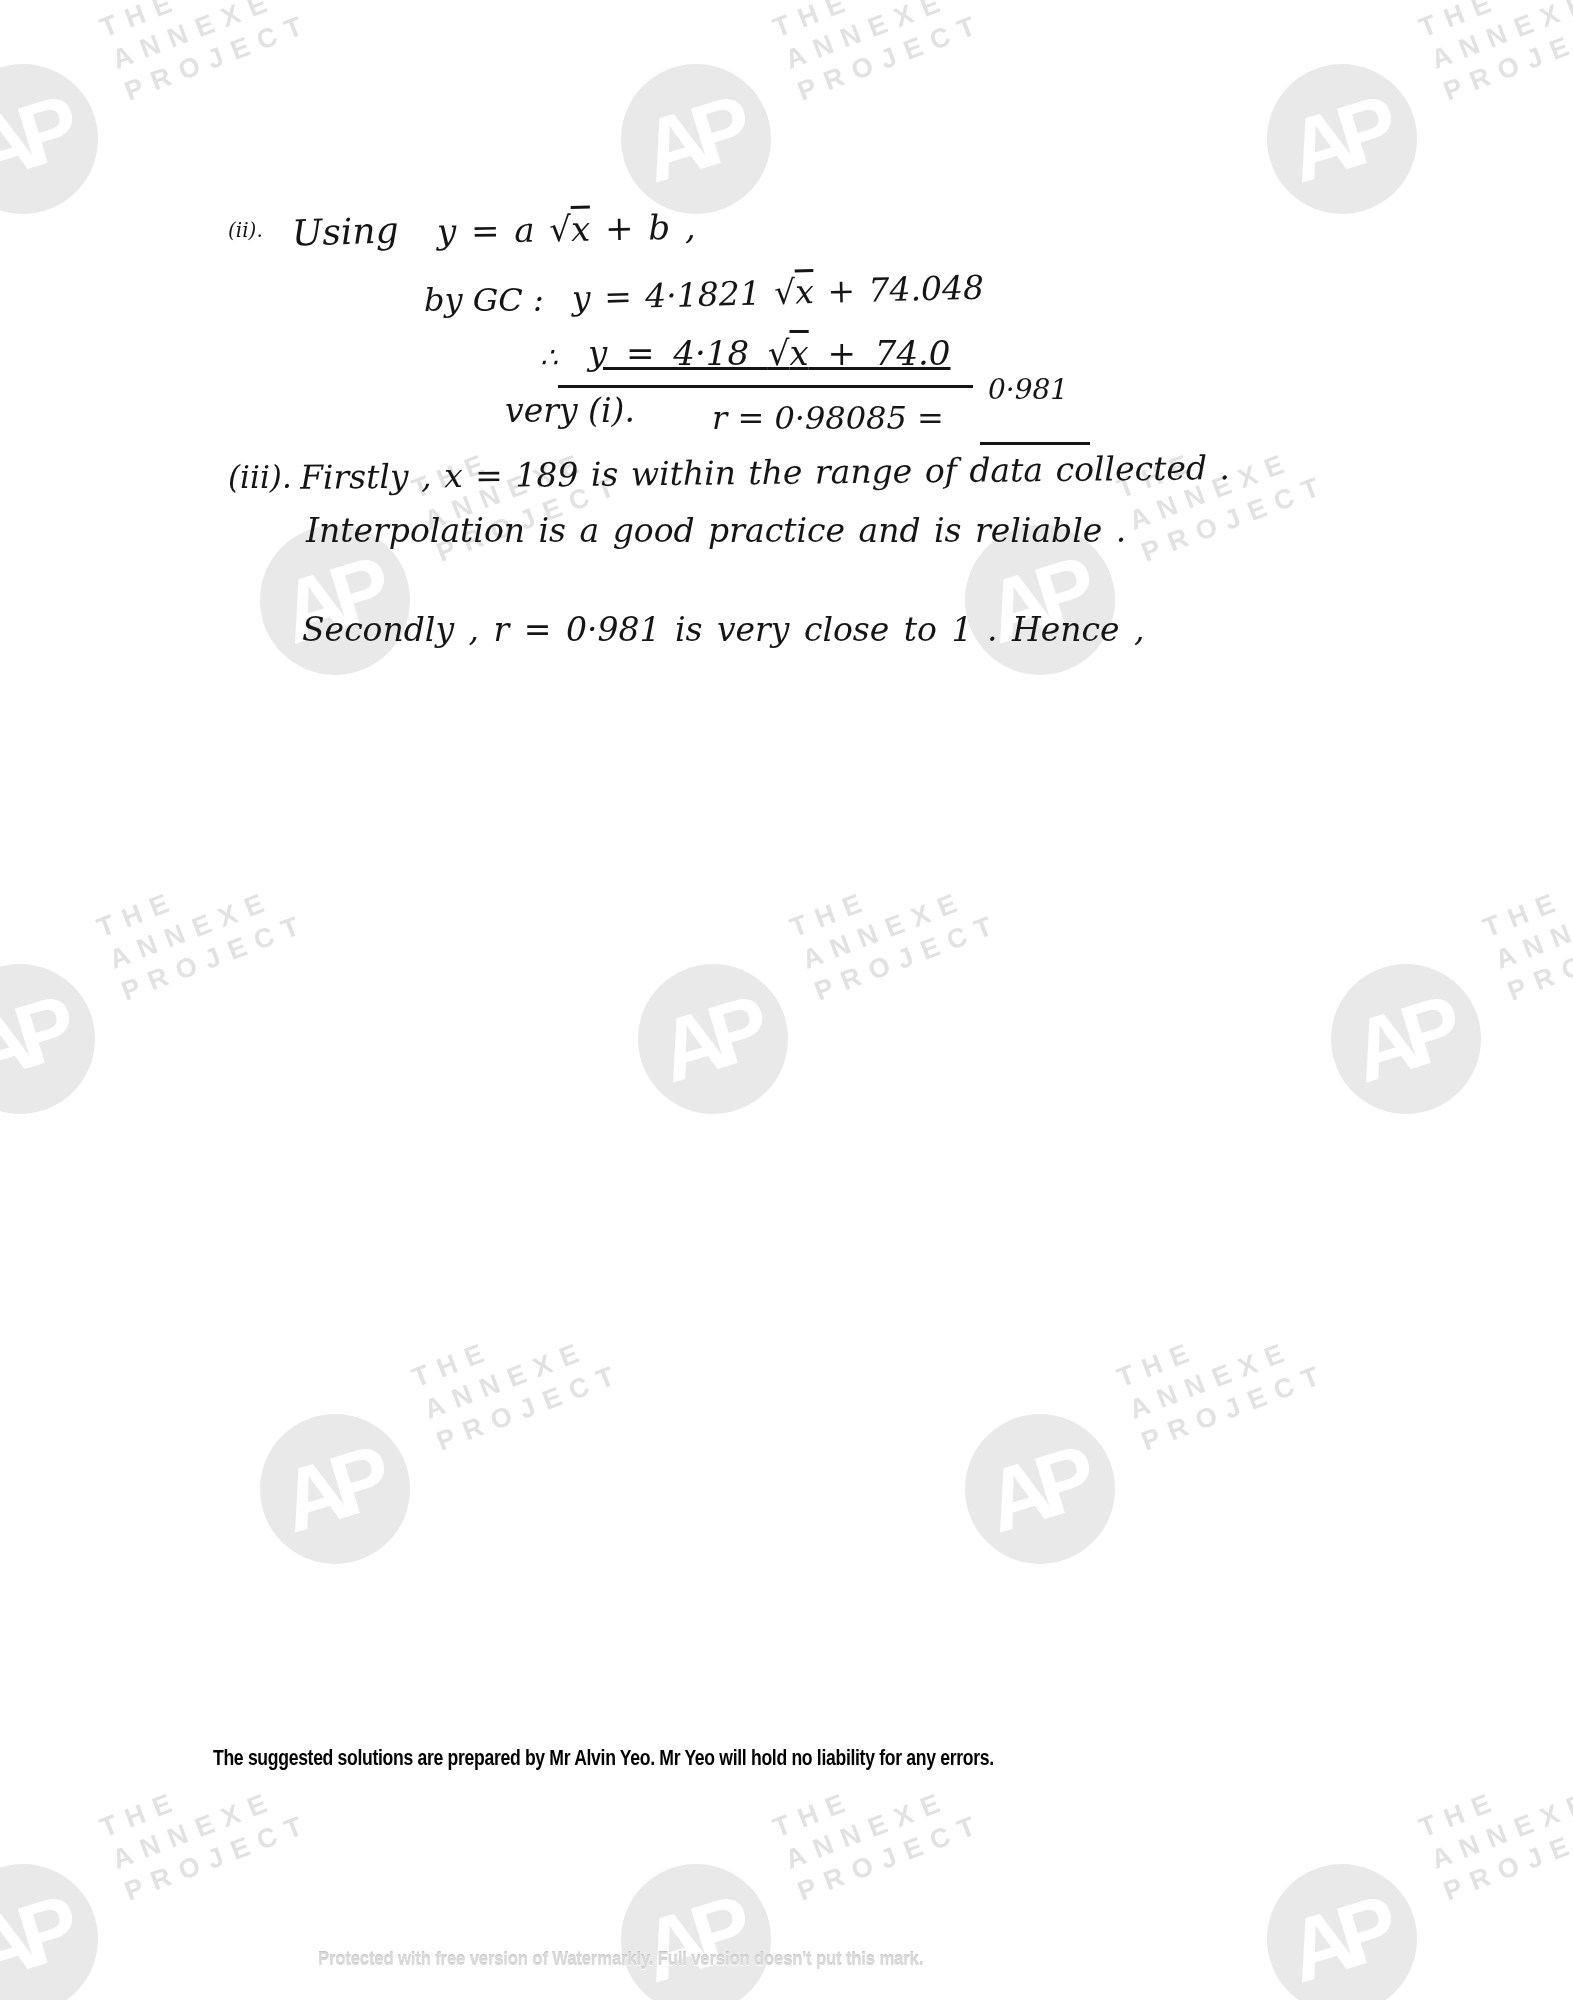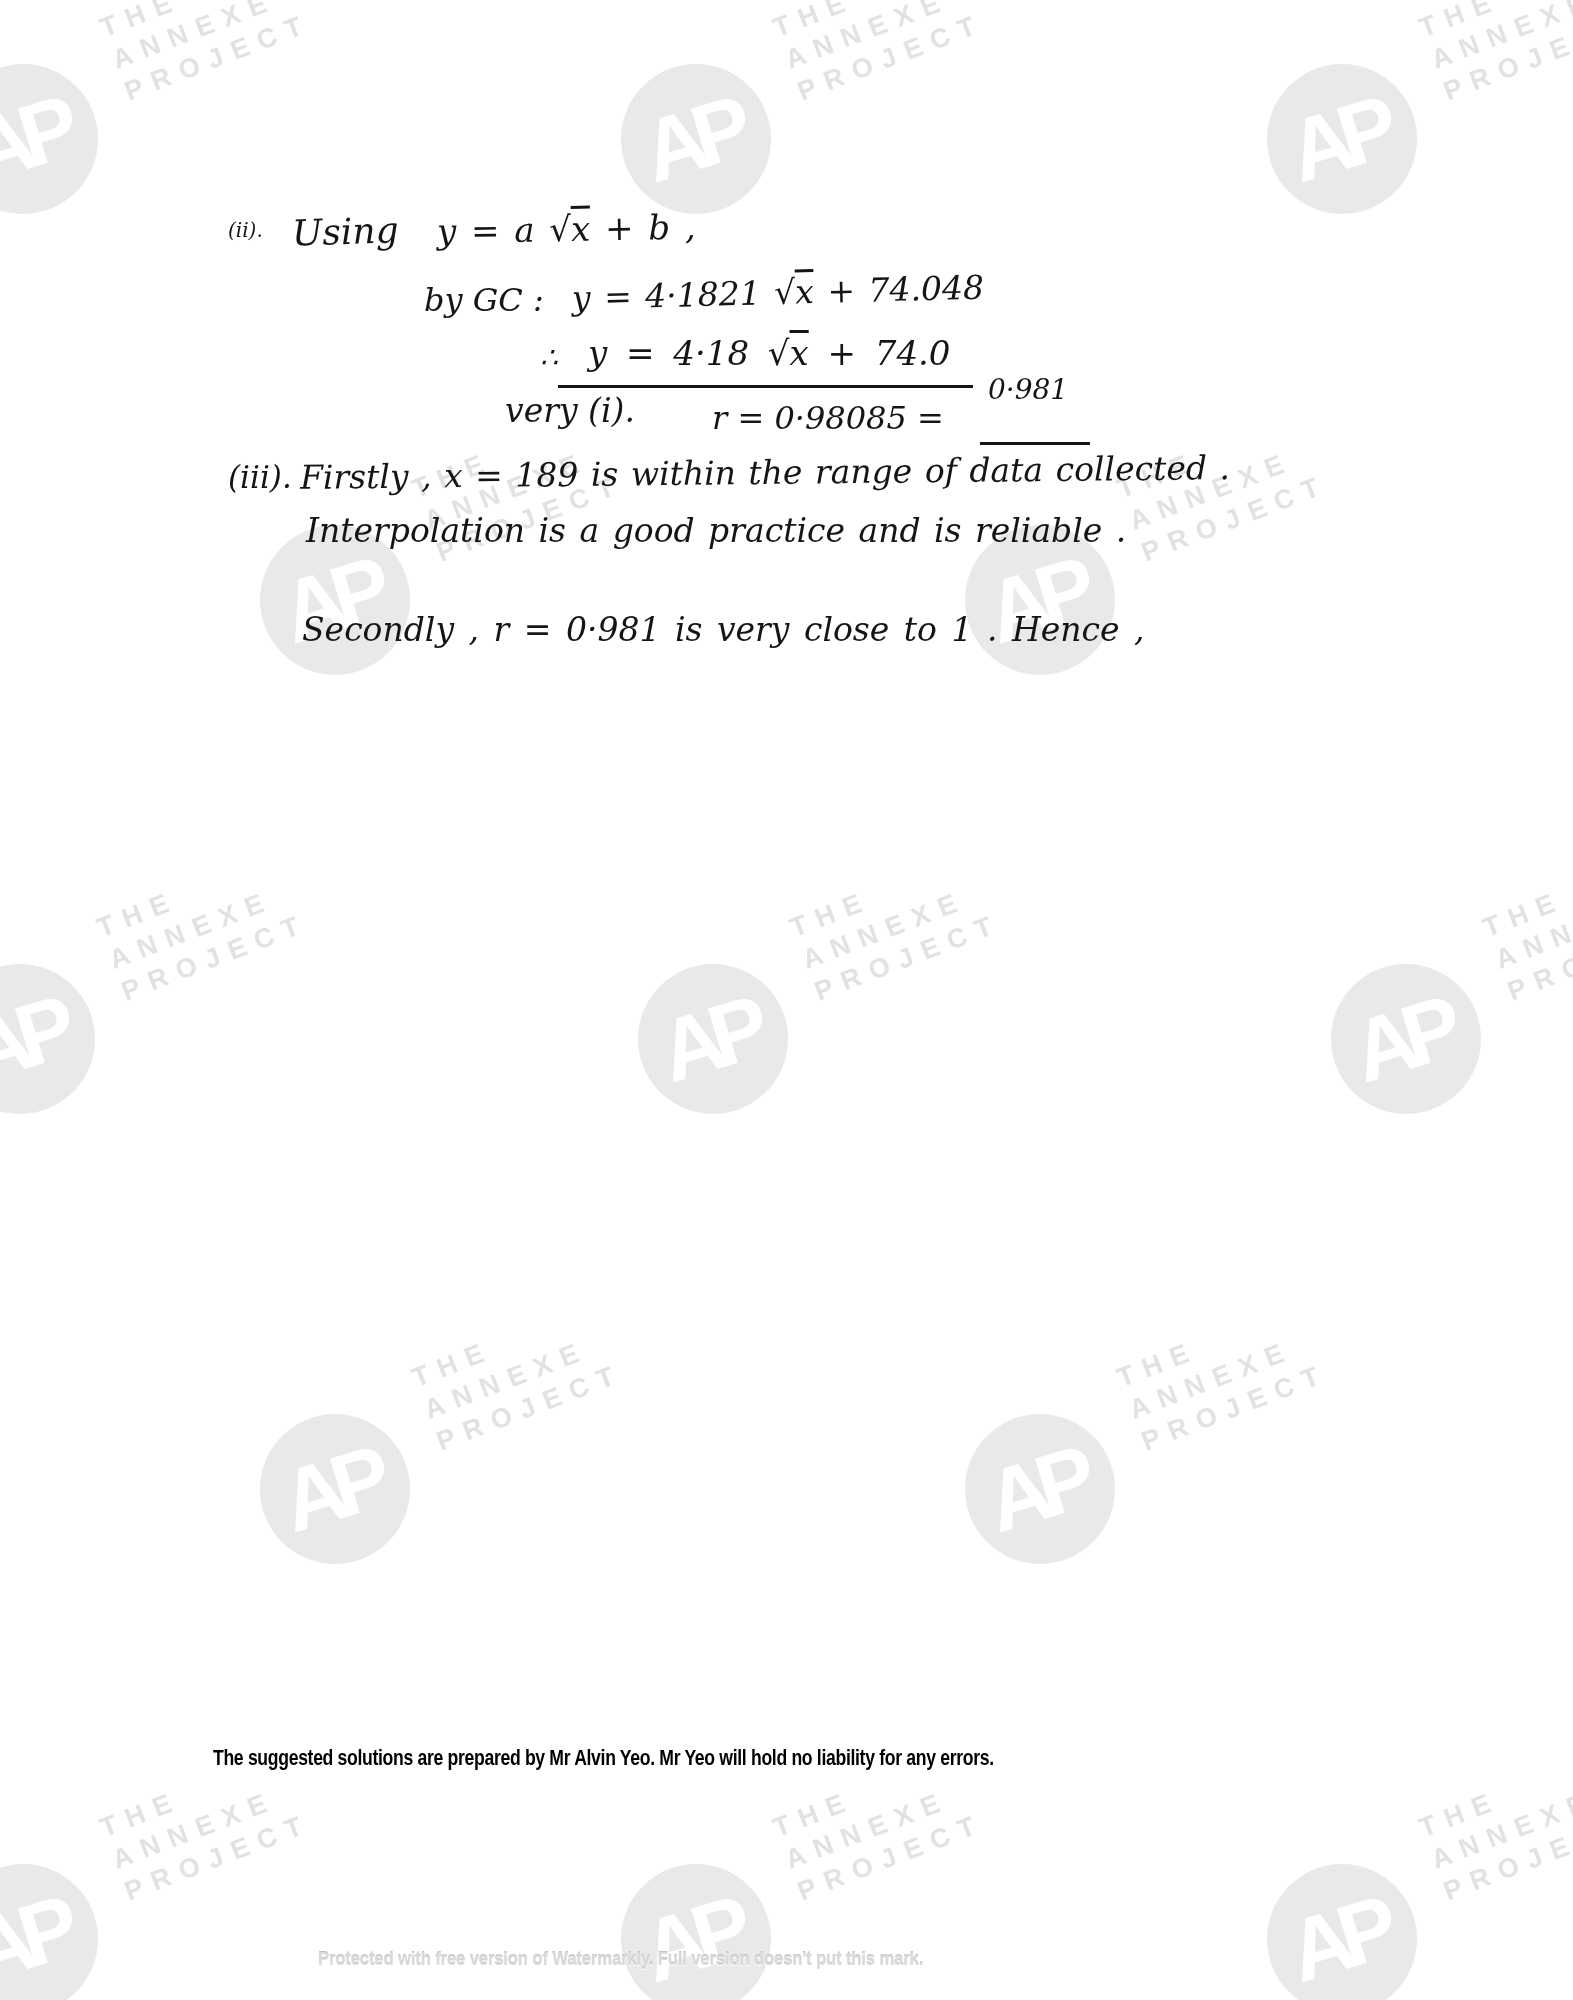--- a/index.html
+++ b/index.html
@@ -173,21 +173,21 @@
   <span class="hw" style="left:437px;top:212px;font-size:34px;word-spacing:4px;transform:rotate(-1deg);">
     <span>y = a </span><span class="sq">√</span><span class="rad">x</span><span>  +  b ,</span>
   </span>
 
   <span class="hw" style="left:424px;top:284px;font-size:32px;">by  GC :</span>
   <span class="hw" style="left:572px;top:276px;font-size:33px;word-spacing:3px;transform:rotate(-1.5deg);">
     <span>y = 4·1821 </span><span class="sq">√</span><span class="rad">x</span><span>  +  74.048</span>
   </span>
 
   <span class="hw" style="left:540px;top:344px;font-size:28px;">∴</span>
-  <span class="hw" style="left:588px;top:336px;font-size:34px;word-spacing:8px;">
+  <span class="hw" style="left:588px;top:336px;font-size:34px;word-spacing:8px;text-decoration:underline;">
     <span>y = 4·18 </span><span class="sq">√</span><span class="rad">x</span><span>  +  74.0</span>
   </span>
   <div class="hw-underline" style="left:558px;top:385px;width:415px;height:3px;"></div>
 
   <span class="hw" style="left:505px;top:394px;font-size:33px;">very (i).</span>
   <span class="hw" style="left:712px;top:402px;font-size:32px;">r  =  0·98085  =</span>
   <span class="hw" style="left:988px;top:376px;font-size:28px;">0·981</span>
   <div class="hw-underline" style="left:980px;top:442px;width:110px;height:3px;"></div>
 
   <span class="hw" style="left:228px;top:462px;font-size:31px;">(iii).</span>

